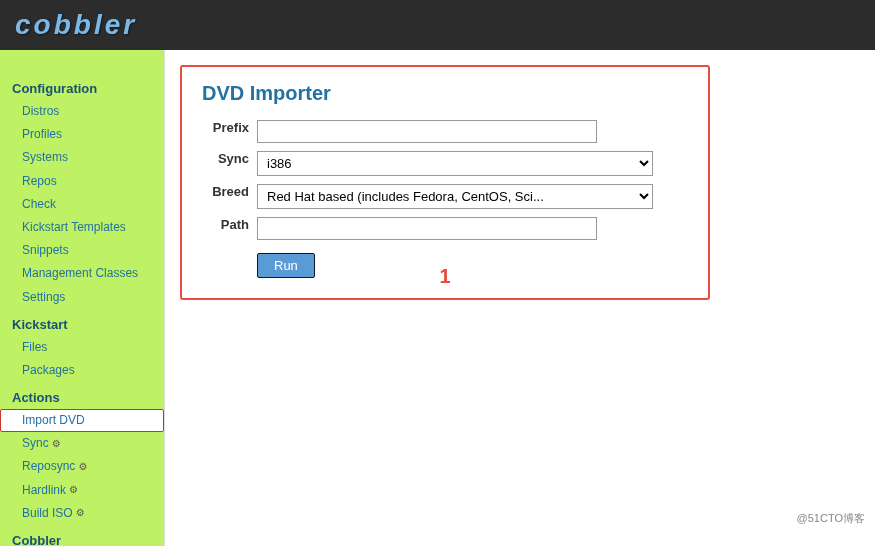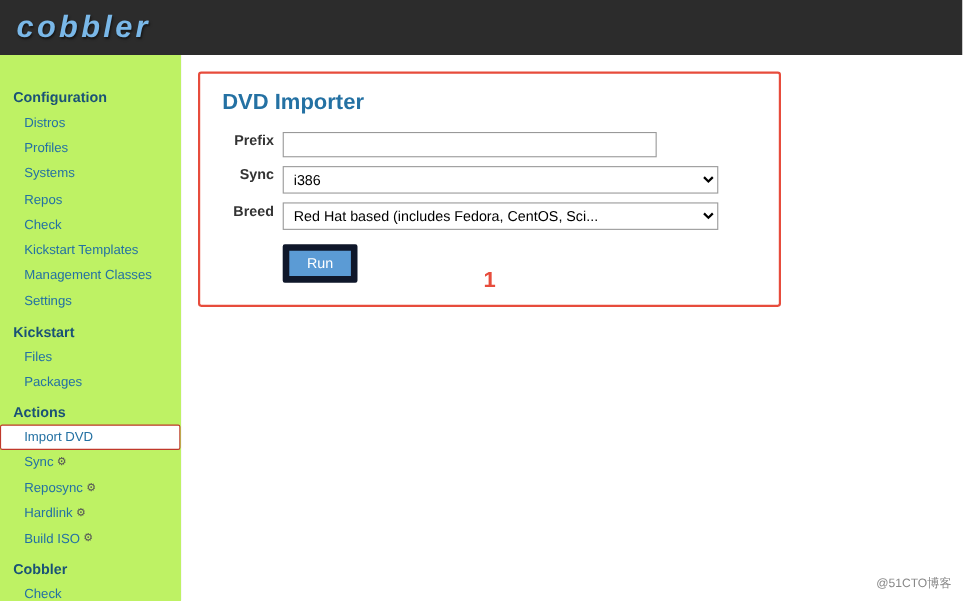--- a/index.html
+++ b/index.html
@@ -128,21 +128,21 @@
       padding: 3px 5px;
       font-size: 13px;
       width: 396px;
       outline: none;
       background: #fff;
     }
 
     .run-button {
       background: #5b9bd5;
       color: #fff;
-      border: 6px solid #0f172a;
+      border: 1px solid #0f172a;
       padding: 4px 16px;
       font-size: 13px;
       cursor: pointer;
       margin-top: 5px;
       margin-left: 55px;
       border-radius: 2px;
     }
 
     .label-number {
       position: absolute;
@@ -150,21 +150,21 @@
       right: 50%;
       transform: translateX(50%);
       font-size: 20px;
       color: #e74c3c;
       font-weight: bold;
     }
 
     
     .watermark {
       position: fixed;
-      bottom: 8px;
+      bottom: 20px;
       right: 10px;
       font-size: 11px;
       color: #888;
     }
   </style>
 </head>
 <body>
 
 <div class="header">
   <div class="logo-text">
@@ -176,20 +176,21 @@
 
   <div class="sidebar">
 
     <div class="sidebar-section-title">Configuration</div>
     <div class="sidebar-item">Distros</div>
     <div class="sidebar-item">Profiles</div>
     <div class="sidebar-item">Systems</div>
     <div class="sidebar-item">Repos</div>
     <div class="sidebar-item">Check</div>
     <div class="sidebar-item">Kickstart Templates</div>
+    <div class="sidebar-item">Snippets</div>
     <div class="sidebar-item">Management Classes</div>
     <div class="sidebar-item">Settings</div>
 
     <div class="sidebar-section-title">Kickstart</div>
     <div class="sidebar-item">Files</div>
     <div class="sidebar-item">Packages</div>
 
     <div class="sidebar-section-title">Actions</div>
     <div class="sidebar-item active">Import DVD</div>
     <div class="sidebar-item">Sync <span class="gear-icon">⚙</span></div>
@@ -229,20 +230,24 @@
           <option>Red Hat based (includes Fedora, CentOS, Sci...</option>
           <option>Debian</option>
           <option>Ubuntu</option>
           <option>SuSE</option>
           <option>VMware</option>
           <option>Windows</option>
           <option>Xen</option>
         </select>
       </div>
 
+      <div class="form-row">
+        <div class="form-label">Path</div>
+        <input class="form-input" type="text" value="" style="">
+      </div>
 
       <button class="run-button">Run</button>
 
       <div class="label-number">1</div>
     </div>
   </div>
 
 </div>
 
 <div class="watermark">@51CTO博客</div>

